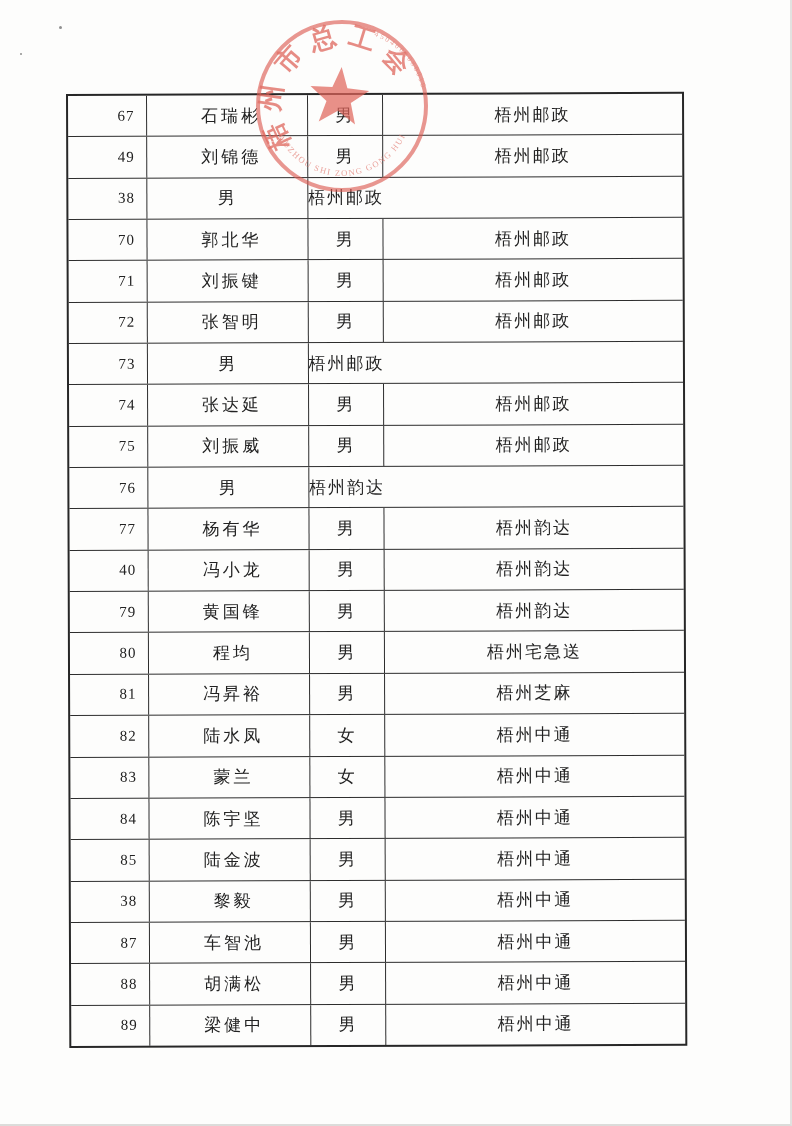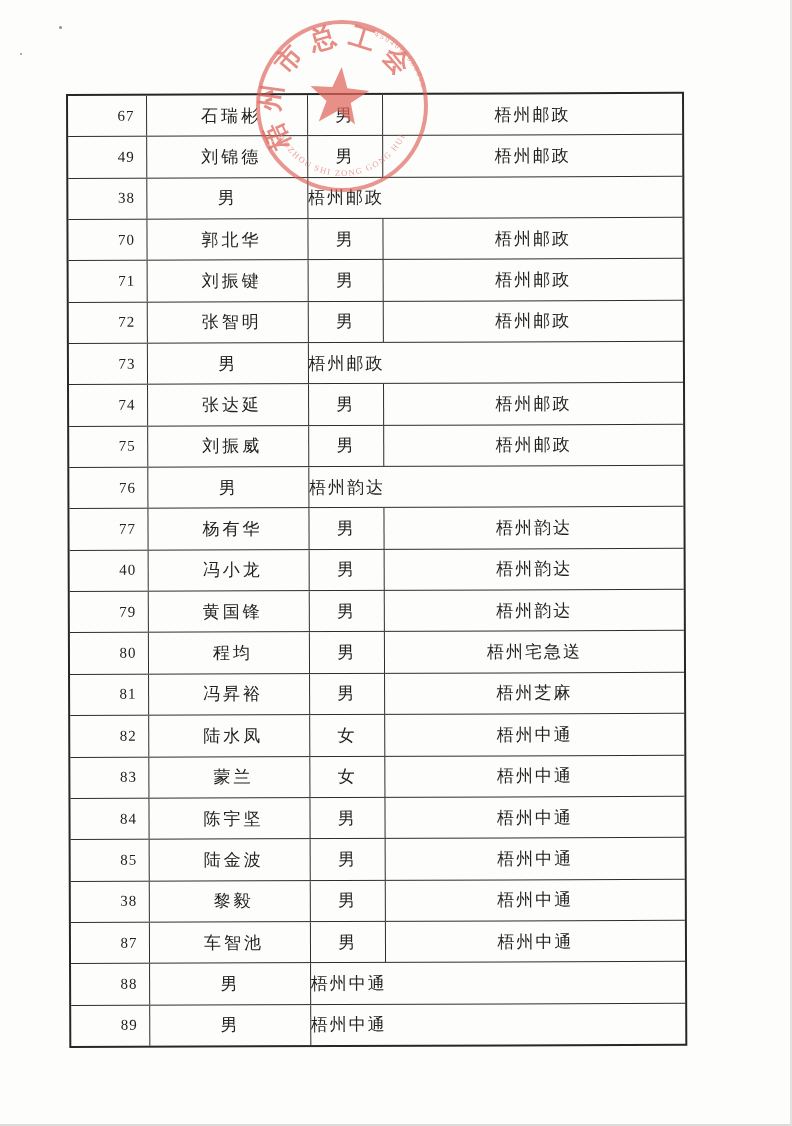--- a/index.html
+++ b/index.html
@@ -173,25 +173,27 @@
         <div class="cell company">梧州中通</div>
       </div>
       <div class="row">
         <div class="cell num">87</div>
         <div class="cell name">车智池</div>
         <div class="cell gender">男</div>
         <div class="cell company">梧州中通</div>
       </div>
       <div class="row">
         <div class="cell num">88</div>
+        <div class="cell name">胡满松</div>
         <div class="cell gender">男</div>
         <div class="cell company">梧州中通</div>
       </div>
       <div class="row">
         <div class="cell num">89</div>
+        <div class="cell name">梁健中</div>
         <div class="cell gender">男</div>
         <div class="cell company">梧州中通</div>
       </div>
     </div>
 </div>
 
 <svg class="seal" viewBox="248 8 196 196">
   <defs>
     <path id="serialArc" d="M 342,32 A 74,74 0 1 1 341.9,32.01"></path>
     <path id="bottomArc" d="M 272,106 A 70,70 0 1 0 412,106"></path>

